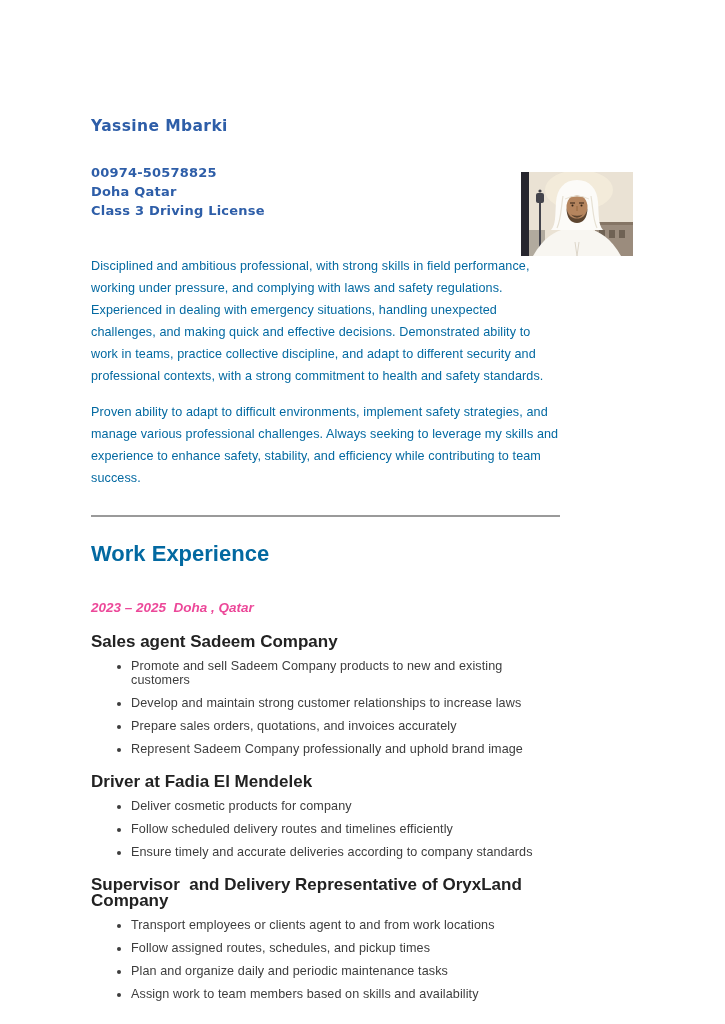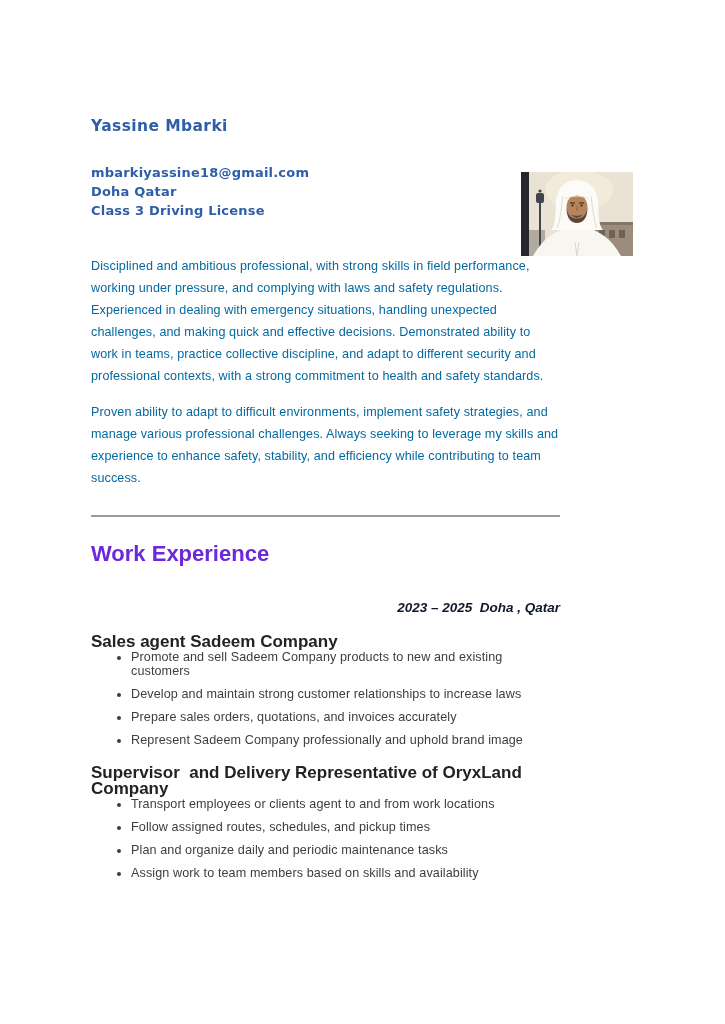--- a/index.html
+++ b/index.html
@@ -63,41 +63,41 @@
     border: none;
     border-top: 2px solid #9a9a9a;
     width: 100%;
   }
   
   h1.we-title {
     margin-top: 23px;
     font-size: 22px;
     line-height: 27px;
     font-weight: 700;
-    color: #6d28d9;
+    color: #0369a1;
   }
   .period {
     margin-top: 33px;
     font-size: 13.5px;
     line-height: 16px;
     font-weight: 700;
     font-style: italic;
-    color: #0f172a;
+    color: #ec4899;
     white-space: pre-wrap;
-    text-align: right;
   }
   .job { margin-top: 18px; }
   .job h3 {
     font-size: 17px;
     line-height: 16px;
     font-weight: 700;
     color: #222222;
     white-space: pre-wrap;
   }
   .job ul {
+    margin-top: 9px;
     padding-left: 40px;
     list-style: disc;
   }
   .job li {
     font-size: 12.6px;
     line-height: 14px;
     margin-bottom: 9px;
     color: #3d3d3d;
     letter-spacing: 0.1px;
   }
@@ -150,21 +150,21 @@
       <path d="M45.5,36 C45.5,46 50,51 56,51 C62,51 66.5,46 66.5,36 C65,44 61,46.5 56,46.5 C51,46.5 47,44 45.5,36 Z" fill="#5d4530"></path>
       <path d="M50,42.5 Q56,45 62,42.5 Q56,49 50,42.5 Z" fill="#5d4530"></path>
     </svg>
   </div>
 
   <div class="content">
 
     <div class="name">Yassine Mbarki</div>
 
     <div class="contact">
-      <div>mbarkiyassine18@gmail.com</div>
+      <div>00974-50578825</div>
       <div>Doha Qatar</div>
       <div>Class 3 Driving License</div>
     </div>
 
     <p class="summary first">Disciplined and ambitious professional, with strong skills in field performance, working under pressure, and complying with laws and safety regulations. Experienced in dealing with emergency situations, handling unexpected challenges, and making quick and effective decisions. Demonstrated ability to work in teams, practice collective discipline, and adapt to different security and professional contexts, with a strong commitment to health and safety standards.</p>
     <p class="summary second">Proven ability to adapt to difficult environments, implement safety strategies, and manage various professional challenges. Always seeking to leverage my skills and experience to enhance safety, stability, and efficiency while contributing to team success.</p>
 
     <hr class="divider">
 
     <h1 class="we-title">Work Experience</h1>
@@ -174,20 +174,28 @@
     <div class="job">
       <h3>Sales agent Sadeem Company</h3>
       <ul>
         <li>Promote and sell Sadeem Company products to new and existing customers</li>
         <li>Develop and maintain strong customer relationships to increase laws</li>
         <li>Prepare sales orders, quotations, and invoices accurately</li>
         <li>Represent Sadeem Company professionally and uphold brand image</li>
       </ul>
     </div>
 
+    <div class="job">
+      <h3>Driver at Fadia El Mendelek</h3>
+      <ul>
+        <li>Deliver cosmetic products for company</li>
+        <li>Follow scheduled delivery routes and timelines efficiently</li>
+        <li>Ensure timely and accurate deliveries according to company standards</li>
+      </ul>
+    </div>
 
     <div class="job">
       <h3>Supervisor  and Delivery Representative of OryxLand Company</h3>
       <ul>
         <li>Transport employees or clients agent to and from work locations</li>
         <li>Follow assigned routes, schedules, and pickup times</li>
         <li>Plan and organize daily and periodic maintenance tasks</li>
         <li>Assign work to team members based on skills and availability</li>
       </ul>
     </div>

